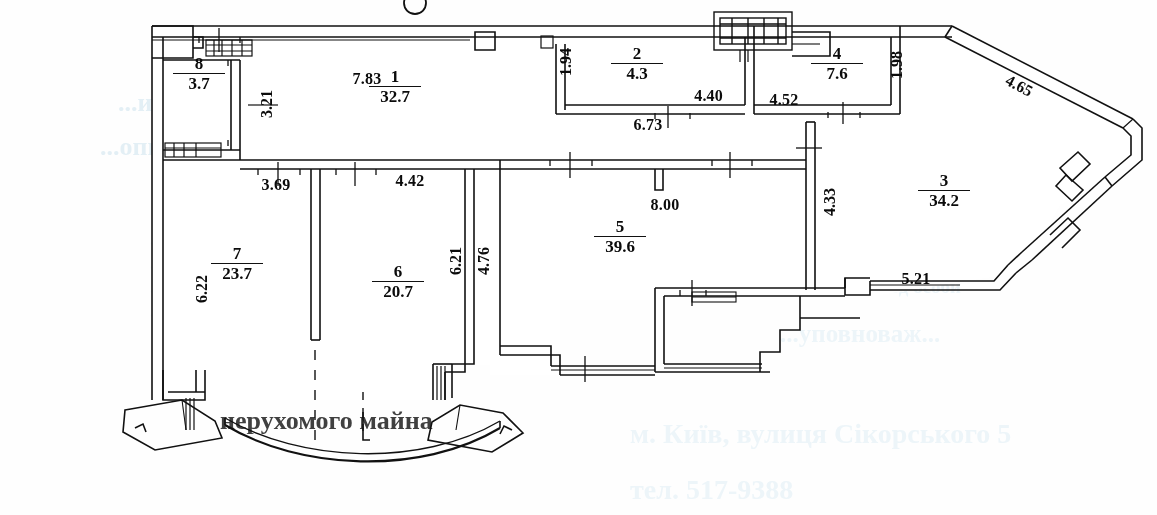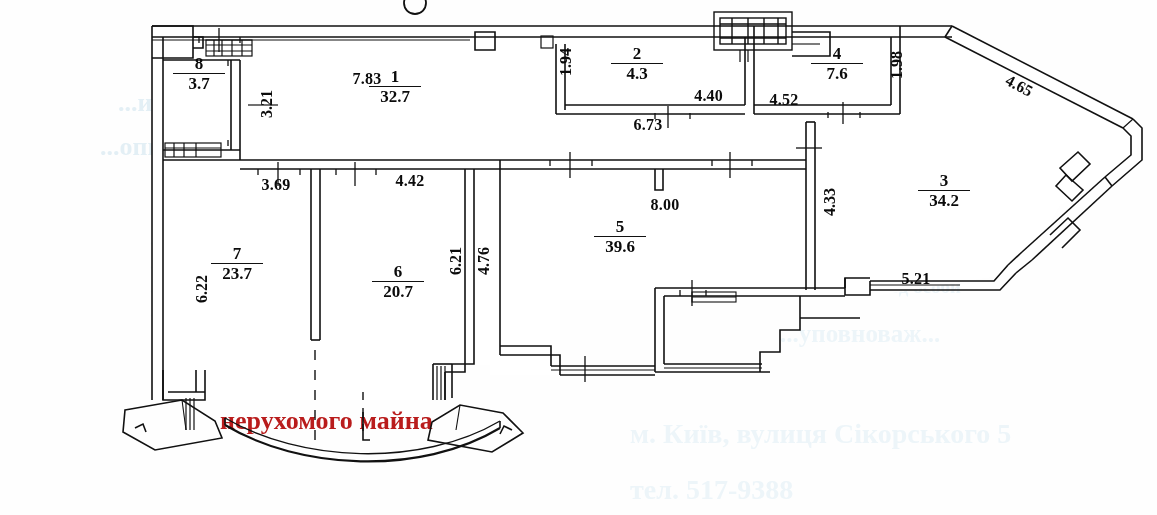--- a/index.html
+++ b/index.html
@@ -29,21 +29,21 @@
   }
   .wm {
     position: absolute;
     color: #e3eff5;
     font-family: "Liberation Serif", serif;
     white-space: nowrap;
     pointer-events: none;
     user-select: none;
   }
   .wm-faint { color: #edf5f9; }
-  .wm-faintest { color: #b91c1c; }
+  .wm-faintest { color: #404040; }
 
   .lbl {
     position: absolute;
     font-family: "Liberation Serif", serif;
     color: #0b0b0b;
     white-space: nowrap;
   }
   .dim {
     font-size: 16px;
     font-weight: 700;

